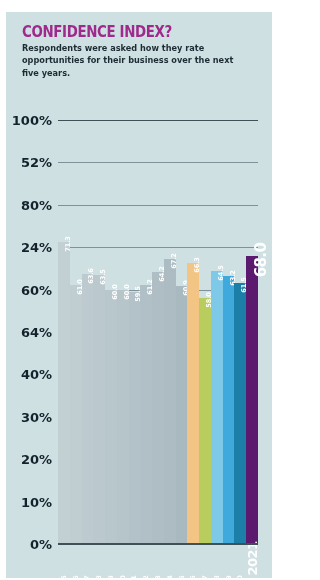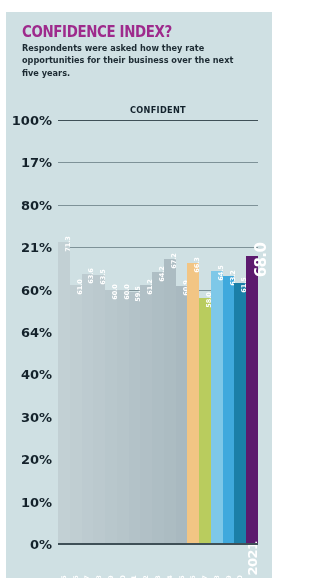--- a/index.html
+++ b/index.html
@@ -163,23 +163,23 @@
 
 <div id="page">
   <div class="panel">
 
     <div class="title">CONFIDENCE INDEX?</div>
     <div class="subtitle">Respondents were asked how they rate opportunities for their business over the next five years.</div>
 
     <div class="plot-wrap">
       <div class="ylabels" id="ylabels">
           <div class="ylab" style="top: 0px;">100%</div>
-          <div class="ylab" style="top: 42.4px;">17%</div>
+          <div class="ylab" style="top: 42.4px;">52%</div>
           <div class="ylab" style="top: 84.8px; text-align: right;">80%</div>
-          <div class="ylab" style="top: 127.2px;">21%</div>
+          <div class="ylab" style="top: 127.2px;">24%</div>
           <div class="ylab" style="top: 169.6px;">60%</div>
           <div class="ylab" style="top: 212px;">64%</div>
           <div class="ylab" style="top: 254.4px;">40%</div>
           <div class="ylab" style="top: 296.8px;">30%</div>
           <div class="ylab" style="top: 339.2px;">20%</div>
           <div class="ylab" style="top: 381.6px;">10%</div>
           <div class="ylab" style="top: 424px;">0%</div>
         </div>
       <div class="plot" id="plot">
         <div id="grid">
@@ -292,19 +292,18 @@
                 <div class="bar-year">2020</div>
               </div>
             </div>
             <div class="bar big">
               <div class="bar-fill" style="height: 68%; background: rgb(92, 26, 110);">
                 <div class="bar-val">68.0</div>
                 <div class="bar-year">2021</div>
               </div>
             </div>
           </div>
-        <div class="annot" id="annot-top" style="top: -10px;">CONFIDENT</div>
         <div class="baseline" id="baseline" style="top: 423px;"></div>
       </div>
     </div>
 
   </div>
 </div>
 
 </body></html>

